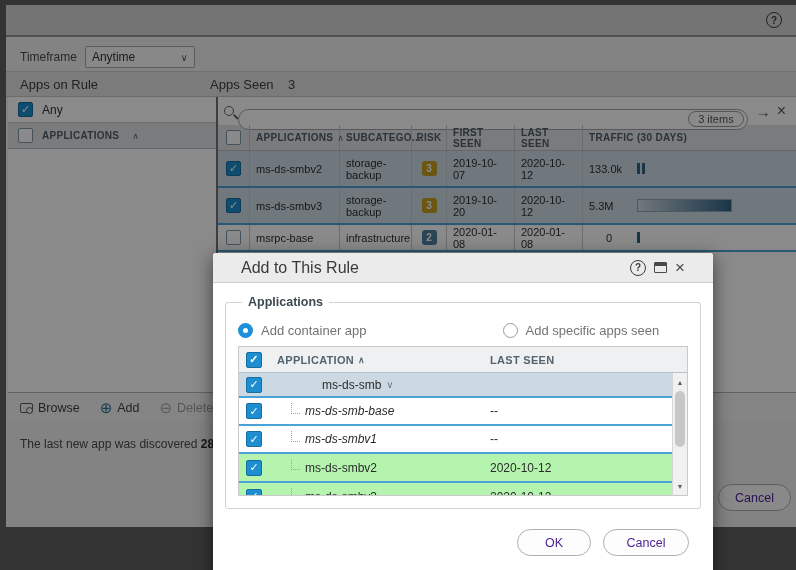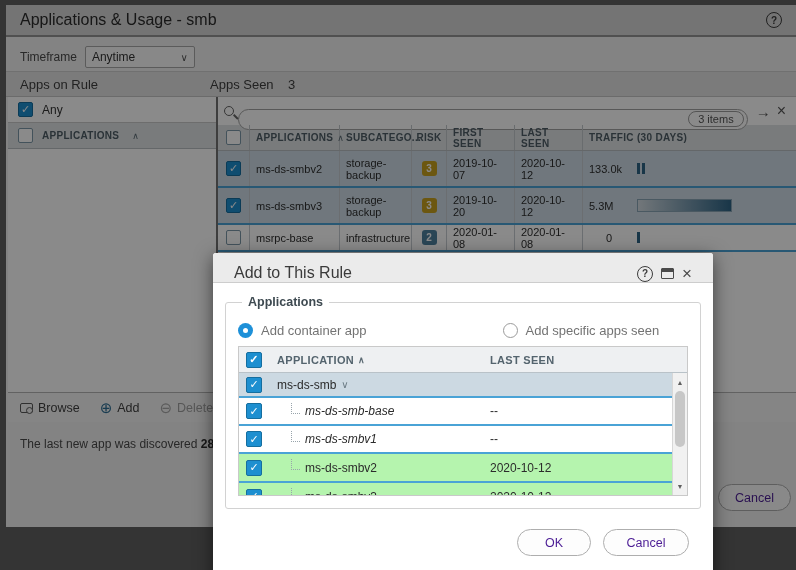--- a/index.html
+++ b/index.html
@@ -86,21 +86,21 @@
   .footer-note b{color:#2e2e2e;}
 
   .pill-btn{height:27px;border:1px solid #aeaeae;border-radius:14px;background:#fdfdfd;font-size:12.5px;color:#4c1d95;display:inline-flex;align-items:center;justify-content:center;}
   .mw-cancel{position:absolute;left:712px;top:479px;width:73px;}
 
   
   .overlay{position:absolute;inset:0;background:rgba(0,0,0,0.46);z-index:5;}
 
   
   .dialog{position:absolute;left:213px;top:253px;width:500px;height:340px;background:#fff;border-radius:3px;box-shadow:0 4px 18px rgba(0,0,0,.55);z-index:10;}
-  .dlg-header{height:30px;background:#ebebeb;border-bottom:1px solid #cdcdcd;border-radius:3px 3px 0 0;display:flex;align-items:flex-end;padding:0 21px;}
+  .dlg-header{height:30px;background:#ebebeb;border-bottom:1px solid #cdcdcd;border-radius:3px 3px 0 0;display:flex;align-items:center;padding:0 28px;}
   .dlg-header .title{font-size:16px;color:#3a3a3a;}
   .dlg-icons{margin-left:auto;display:flex;align-items:center;gap:8px;}
   .maximize-icon{width:13px;height:11px;border:1px solid #4a4a4a;border-radius:1px;position:relative;}
   .maximize-icon::before{content:"";position:absolute;left:0;right:0;top:0;height:2.5px;background:#4a4a4a;}
   .close-icon{font-size:17px;color:#4a4a4a;line-height:1;}
   .close-icon::after{content:"\00d7";}
 
   .dlg-fieldset{position:absolute;left:12px;right:12px;top:42px;height:214px;border:1px solid #d2d2d2;border-radius:3px;margin:0;padding:0 12px;}
   .dlg-fieldset legend{font-size:12.5px;font-weight:bold;color:#3e4a51;padding:0 6px;margin-left:4px;}
   .radio-row{margin-top:14px;display:flex;align-items:center;}
@@ -113,21 +113,21 @@
 
   .dlg-table{position:relative;margin-top:8px;border:1px solid #c9c9c9;height:150px;overflow:hidden;}
   .dt-header{height:26px;display:flex;background:#eef0f2;border-bottom:1px solid #b9c2c8;align-items:center;}
   .dt-header .hcell{display:flex;align-items:center;padding:0 8px;font-size:11px;font-weight:bold;color:#54646e;letter-spacing:.3px;}
   .dt-cb-col{width:30px;justify-content:center;padding:0 !important;}
   .dt-app-col{width:213px;}
   .dt-last-col{flex:1;}
   .dt-body{position:relative;height:124px;overflow:hidden;}
   .dt-row{display:flex;align-items:center;border-bottom:2px solid #4aa3d6;background:#fff;}
   .dt-row .rcell{display:flex;align-items:center;padding:0 8px;font-size:12px;color:#2b2b2b;}
-  .dt-row.container-row{background:#ccd9e2;height:25px;}
+  .dt-row.container-row{background:#ccd9e2;height:25px;gap:45px;}
   .dt-row.white-row{height:28px;}
   .dt-row.green-row{background:#b5f4ae;height:29px;}
   .dlg-cb{width:16px;height:16px;}
   .expand-chevron{color:#6b7b84;font-size:10px;margin-left:5px;}
   .expand-chevron::after{content:"\2228";}
   .app-name{font-size:12px;color:#2b2b2b;}
   .app-name.italic{font-style:italic;}
   .tree-mark{display:inline-block;width:9px;height:11px;border-left:1px dotted #98a4ab;border-bottom:1px dotted #98a4ab;margin:0 5px 6px 14px;}
 
   .scrollbar{position:absolute;right:0;top:26px;bottom:0;width:15px;background:#f1f1f1;border-left:1px solid #d7d7d7;}
@@ -141,21 +141,20 @@
   .dlg-cancel{width:86px;}
 </style>
 </head>
 <body>
 
 <div class="stage">
 
   <div class="main-window">
 
     <div class="titlebar">
-      <span class="title">Applications &amp; Usage - smb</span>
       <span class="help-icon"></span>
     </div>
 
     <div class="toolbar">
       <span class="lbl">Timeframe</span>
       <div class="select">
         <span>Anytime</span>
         <span class="chev"></span>
       </div>
     </div>

